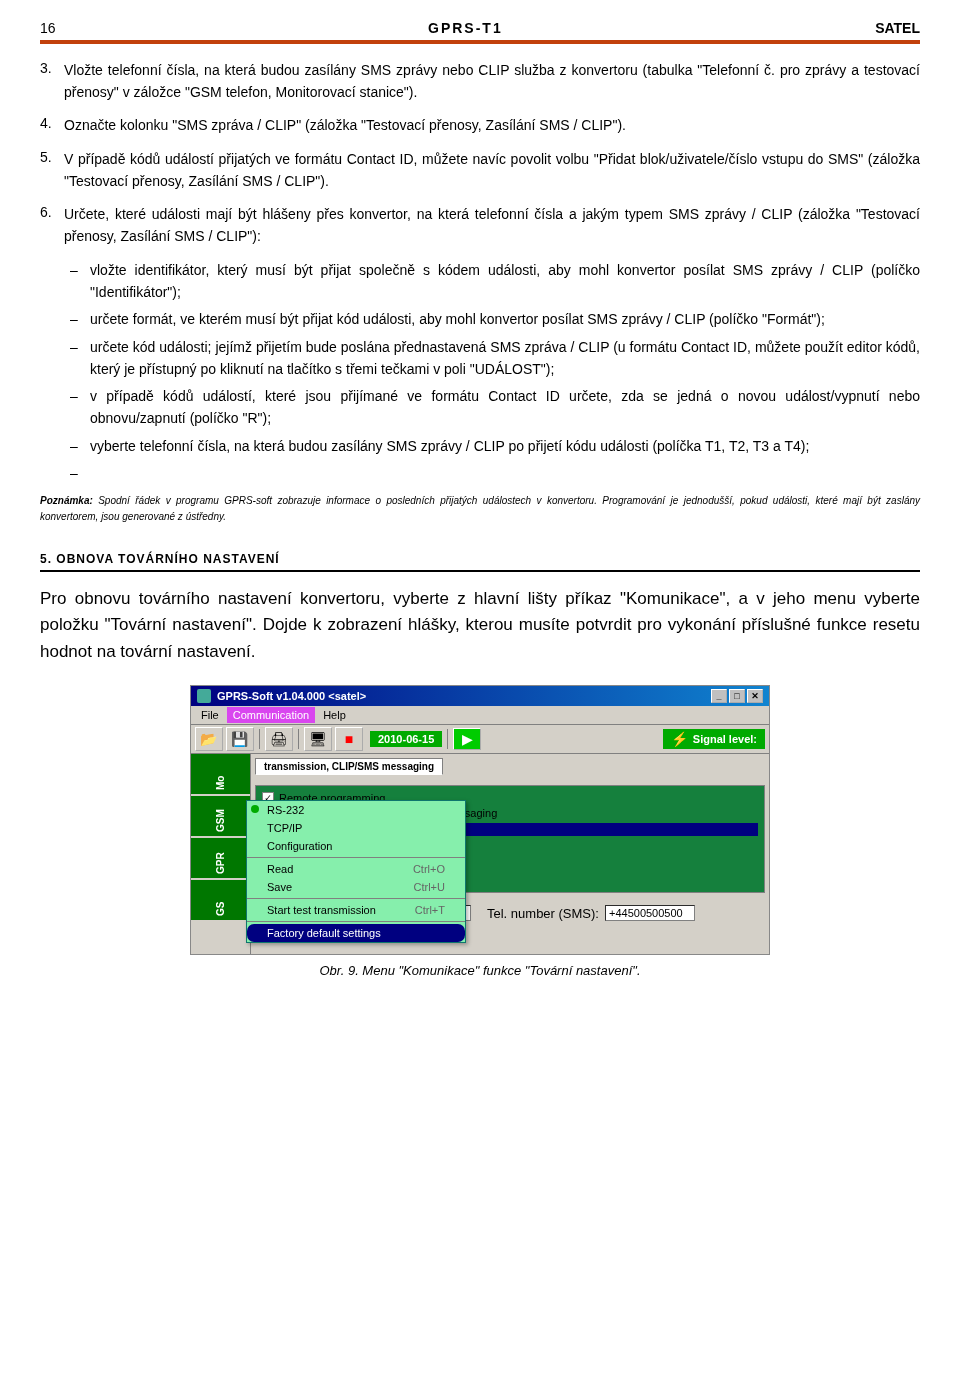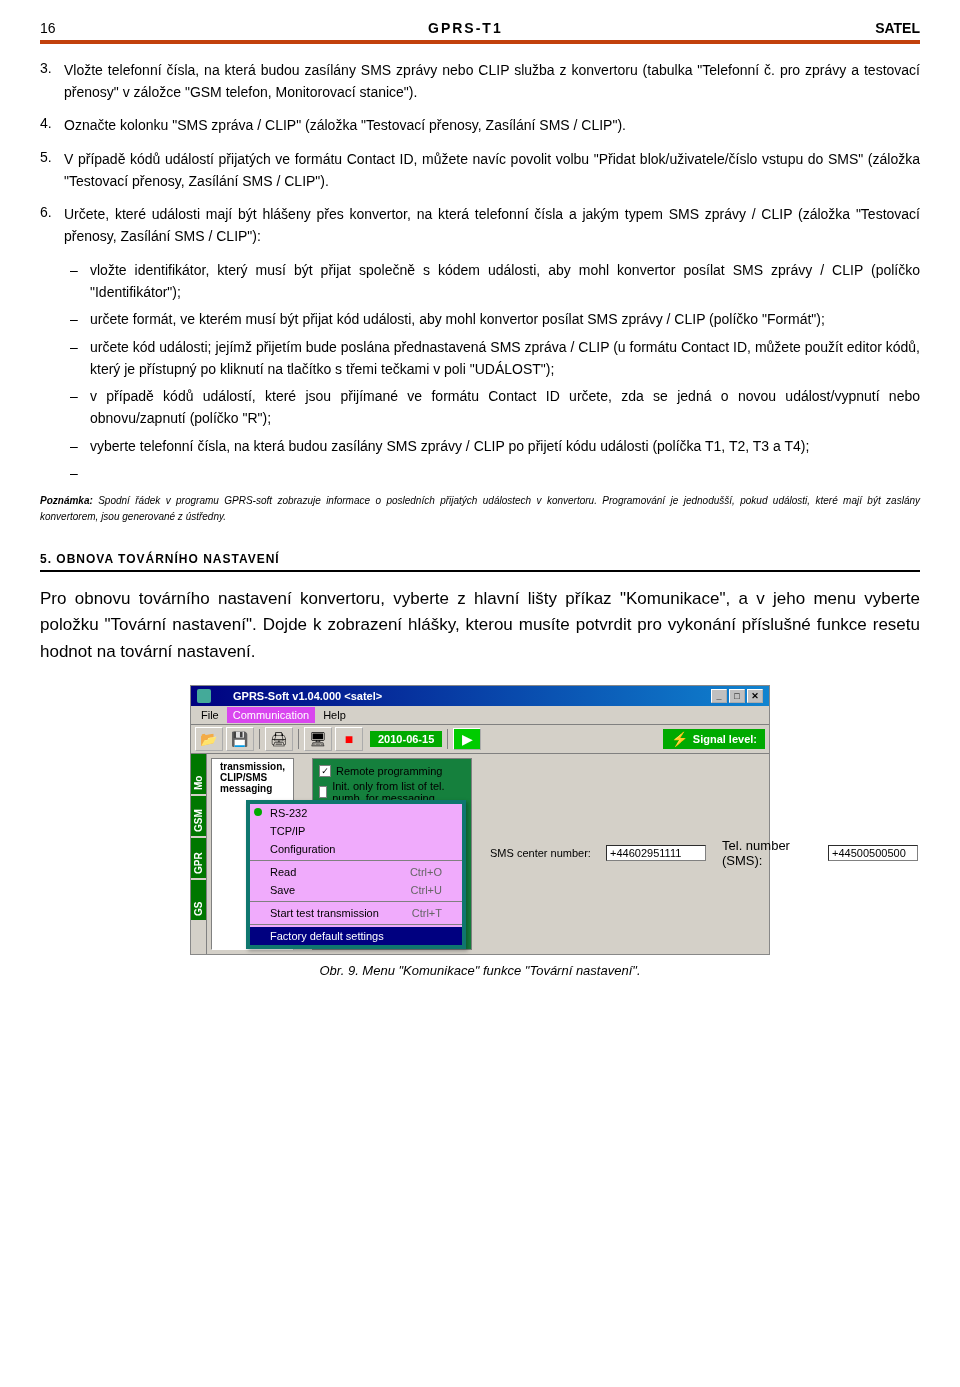--- a/index.html
+++ b/index.html
@@ -109,21 +109,21 @@
       padding: 3px 6px;
       display: flex;
       justify-content: space-between;
       align-items: center;
       font-size: 11px;
       font-weight: bold;
     }
     .win-titlebar-title {
       display: flex;
       align-items: center;
-      gap: 22px;
+      gap: 6px;
     }
     .win-titlebar-icon {
       width: 14px; height: 14px;
       background: #4a9;
       border-radius: 2px;
     }
     .win-controls {
       display: flex; gap: 2px;
     }
     .win-btn {
@@ -218,47 +218,48 @@
       min-height: 22px;
       display: flex;
       align-items: center;
     }
 
     
     .win-panel {
       flex: 1;
       padding: 4px;
       display: flex;
-      flex-direction: row;
-      gap: 18px;
+      flex-direction: column;
+      gap: 10px;
     }
 
     
     .dropdown-menu {
-      background: #f0abfc;
-      border: 4px solid #0f766e;
+      background: #86efac;
+      border: 1px solid #0f766e;
       width: 220px;
       position: absolute;
       left: 55px;
       top: 46px;
       z-index: 10;
       box-shadow: 2px 2px 4px rgba(0,0,0,0.3);
     }
     .dropdown-item {
       padding: 3px 20px 3px 20px;
       font-size: 11px;
       color: #000;
       display: flex;
       justify-content: space-between;
       cursor: pointer;
       position: relative;
     }
     .dropdown-item.highlighted {
       background: #000080;
       color: #fff;
+      border-radius: 7px;
     }
     .dropdown-separator {
       height: 1px;
       background: #808080;
       margin: 2px 0;
     }
     .dropdown-item .shortcut {
       color: #666;
       font-size: 11px;
     }

